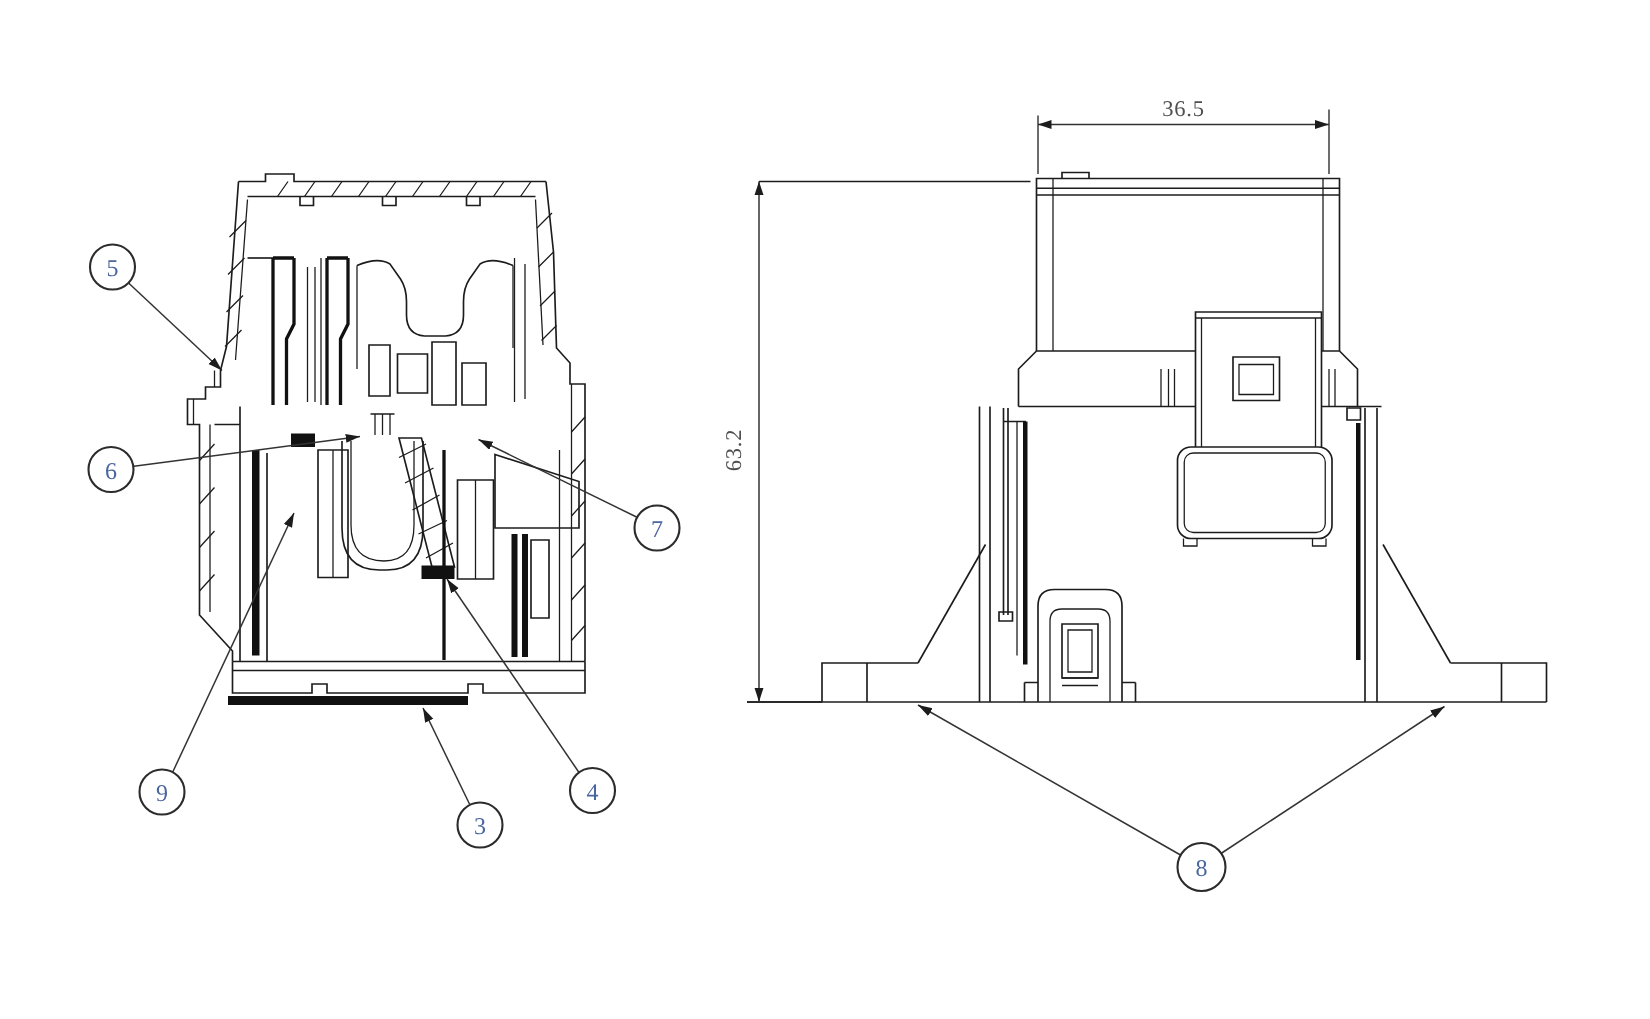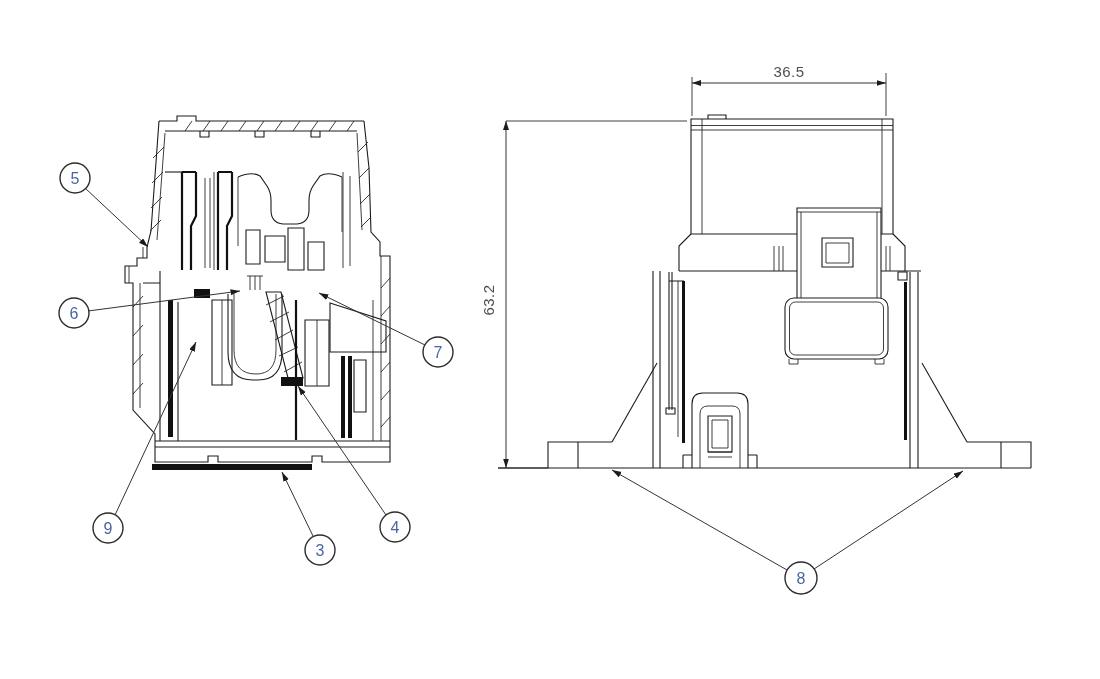--- a/index.html
+++ b/index.html
@@ -1,17 +1,17 @@
 <!DOCTYPE html>
 <html><head>
 <meta charset="utf-8">
 <style>
   html,body{margin:0;padding:0;background:#ffffff;}
   .canvas{position:relative;width:1100px;height:679px;background:#ffffff;overflow:hidden;
-          font-family:Liberation Sans, sans-serif;}
+          font-family:Liberation Serif, serif;}
   svg{position:absolute;left:0;top:0;}
   svg path, svg line, svg circle, svg rect{vector-effect:non-scaling-stroke;}
   .ln{fill:none;stroke:#1c1c1c;stroke-width:1.1;stroke-linejoin:miter;stroke-linecap:butt;}
   .fine{fill:none;stroke:#1c1c1c;stroke-width:0.85;}
   .bold{fill:none;stroke:#111111;stroke-width:2.2;}
   .solid{fill:#111111;stroke:none;}
   .leader{fill:none;stroke:#333333;stroke-width:1;}
   .balloon-circle{fill:#ffffff;stroke:#2c2c2c;stroke-width:1.4;}
   .balloon-text{font-size:16px;text-anchor:middle;}
   .dim-text{font-size:15px;text-anchor:middle;letter-spacing:0.5px;}

